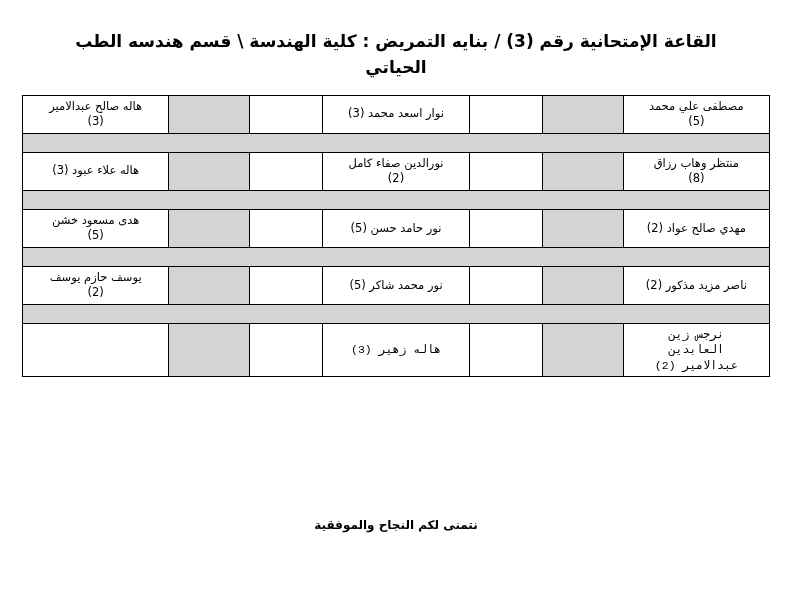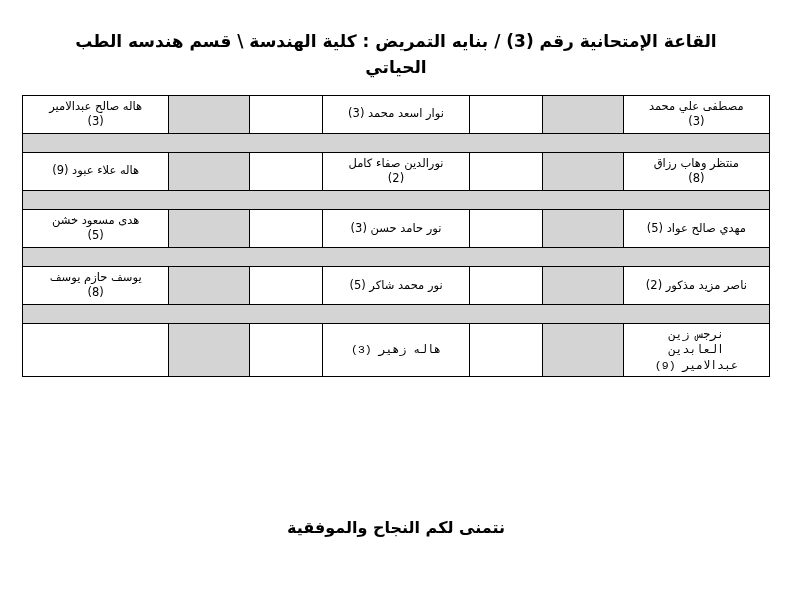--- a/index.html
+++ b/index.html
@@ -68,88 +68,88 @@
   td.tall {
     height: 44px;
     font-family: Liberation Mono, monospace;
   }
   .footer-note {
     position: absolute;
     left: 0;
     right: 0;
     top: 518px;
     text-align: center;
-    font-size: 16px;
+    font-size: 12px;
     font-weight: bold;
     direction: rtl;
   }
 </style>
 </head>
 <body>
 
 <div class="page">
 
   <h1 class="doc-title">
     <span>القاعة الإمتحانية رقم (3) / بنايه التمريض : كلية الهندسة \ قسم هندسه الطب</span>
     <span>الحياتي</span>
   </h1>
 
   <div class="table-wrap">
     <table class="seating">
       <tbody>
           <tr>
-            <td class="name">مصطفى علي محمد (3)</td>
+            <td class="name">مصطفى علي محمد (5)</td>
             <td class="narrow shaded"></td>
             <td class="mid"></td>
             <td class="name">نوار اسعد محمد (3)</td>
             <td class="mid"></td>
             <td class="narrow shaded"></td>
             <td class="name">هاله صالح عبدالامير (3)</td>
           </tr>
           <tr class="spacer">
             <td colspan="7"></td>
           </tr>
           <tr>
             <td class="name">منتظر وهاب رزاق (8)</td>
             <td class="narrow shaded"></td>
             <td class="mid"></td>
             <td class="name">نورالدين صفاء كامل (2)</td>
             <td class="mid"></td>
             <td class="narrow shaded"></td>
-            <td class="name">هاله علاء عبود (9)</td>
+            <td class="name">هاله علاء عبود (3)</td>
           </tr>
           <tr class="spacer">
             <td colspan="7"></td>
           </tr>
           <tr>
-            <td class="name">مهدي صالح عواد (5)</td>
+            <td class="name">مهدي صالح عواد (2)</td>
             <td class="narrow shaded"></td>
             <td class="mid"></td>
-            <td class="name">نور حامد حسن (3)</td>
+            <td class="name">نور حامد حسن (5)</td>
             <td class="mid"></td>
             <td class="narrow shaded"></td>
             <td class="name">هدى مسعود خشن (5)</td>
           </tr>
           <tr class="spacer">
             <td colspan="7"></td>
           </tr>
           <tr>
             <td class="name">ناصر مزيد مذكور (2)</td>
             <td class="narrow shaded"></td>
             <td class="mid"></td>
             <td class="name">نور محمد شاكر (5)</td>
             <td class="mid"></td>
             <td class="narrow shaded"></td>
-            <td class="name">يوسف حازم يوسف (8)</td>
+            <td class="name">يوسف حازم يوسف (2)</td>
           </tr>
           <tr class="spacer">
             <td colspan="7"></td>
           </tr>
           <tr>
-            <td class="name tall">نرجس زين العابدين عبدالامير (9)</td>
+            <td class="name tall">نرجس زين العابدين عبدالامير (2)</td>
             <td class="narrow shaded tall"></td>
             <td class="mid tall"></td>
             <td class="name tall">هاله زهير (3)</td>
             <td class="mid tall"></td>
             <td class="narrow shaded tall"></td>
             <td class="name tall"></td>
           </tr>
         </tbody>
     </table>
   </div>

